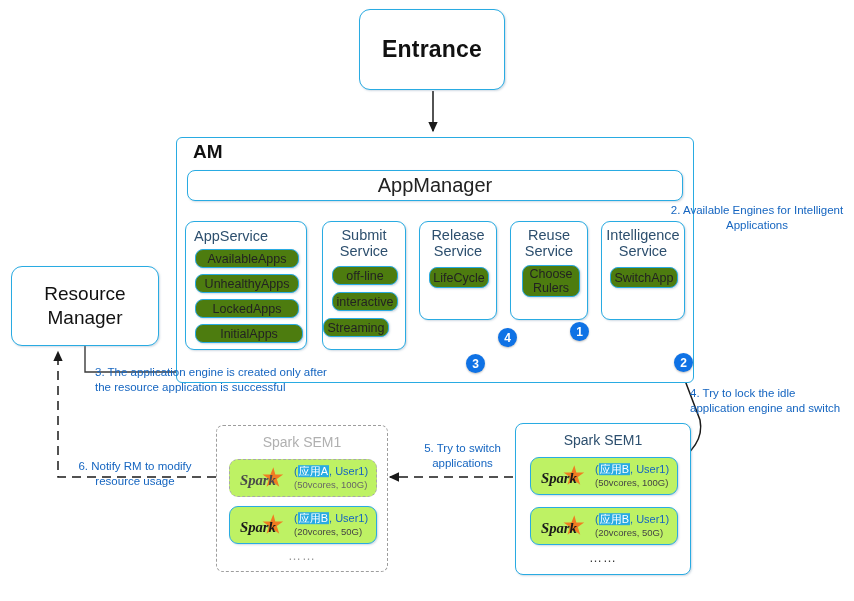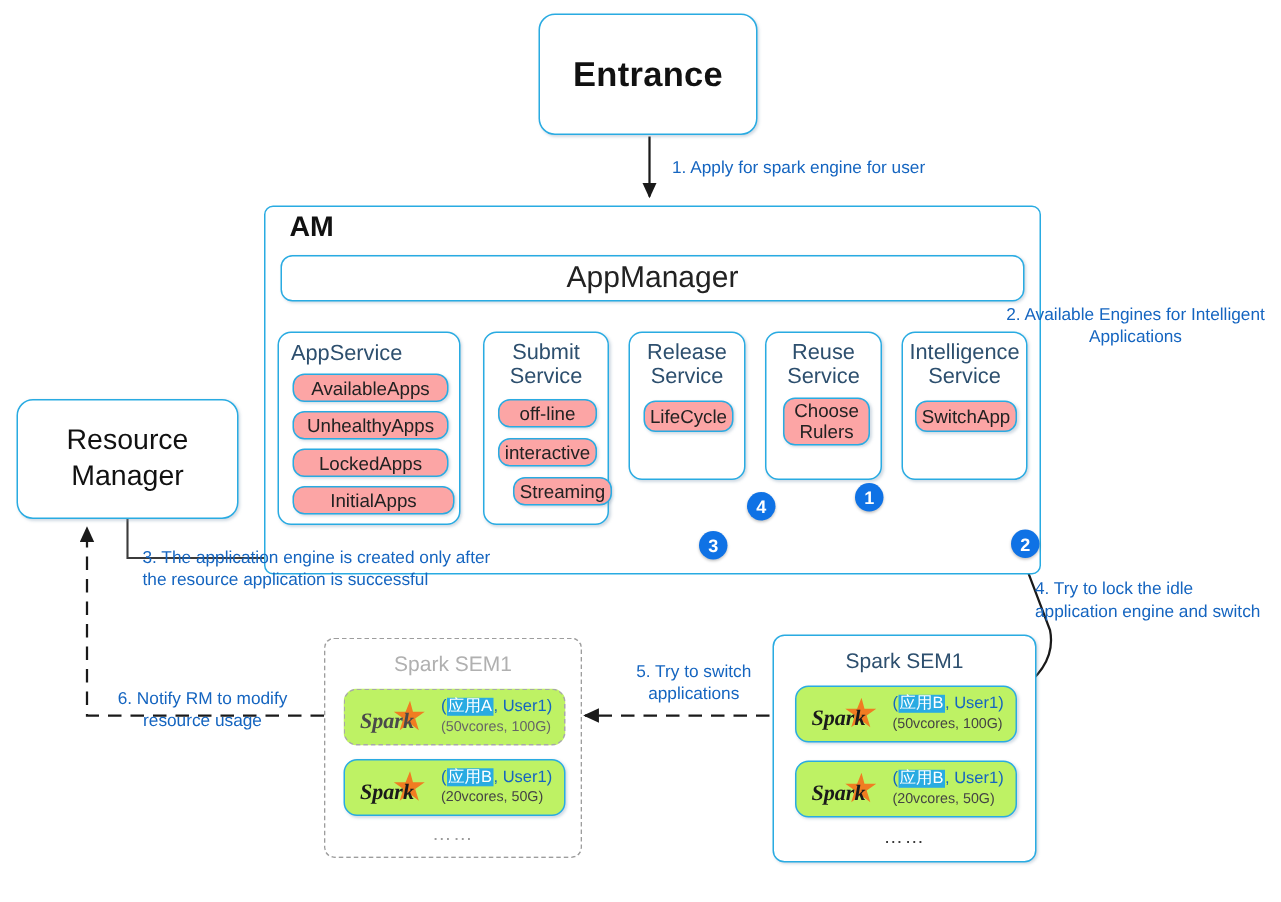--- a/index.html
+++ b/index.html
@@ -42,21 +42,21 @@
   #appmanager{left:187px;top:170px;width:496px;height:31px;border-radius:8px;}
   #appmanager .lbl{position:absolute;inset:0;display:flex;align-items:center;justify-content:center;
     font-size:20px;color:#222222;}
 
   
   .svc{position:absolute;box-sizing:border-box;border:1.6px solid #29abe2;border-radius:9px;
        background:#fff;box-shadow:1px 1px 2px rgba(120,150,175,.35);}
   .svc-title{position:absolute;left:0;right:0;text-align:center;font-size:14.5px;color:#2d4f6e;line-height:1.12;}
   .svc-title.left{text-align:left;left:8px;}
   .pill{
-    position:absolute;box-sizing:border-box;border:1.5px solid #29abe2;border-radius:8px;background:#fca5a5;
+    position:absolute;box-sizing:border-box;border:1.5px solid #29abe2;border-radius:8px;background:#4d7c0f;
     display:flex;align-items:center;justify-content:center;text-align:center;
     font-size:12.5px;color:#222222;line-height:1.12;
     box-shadow:1px 1px 2px rgba(120,150,175,.35);
   }
 
   #svc-app{left:185px;top:221px;width:122px;height:129px;}
   #svc-submit{left:322px;top:221px;width:84px;height:129px;}
   #svc-release{left:419px;top:221px;width:78px;height:99px;}
   #svc-reuse{left:510px;top:221px;width:78px;height:99px;}
   #svc-intel{left:601px;top:221px;width:84px;height:99px;}
@@ -138,21 +138,20 @@
 
     <path d="M513,477 L390,477" stroke="#1a1a1a" stroke-width="1.5" fill="none" stroke-dasharray="9,6" marker-end="url(#ah)"></path>
 
     <path d="M216,477 L58,477 L58,352" stroke="#1a1a1a" stroke-width="1.5" fill="none" stroke-dasharray="9,6" marker-end="url(#ah)"></path>
   </svg>
 
   <div class="box" id="entrance">
     <div class="lbl">Entrance</div>
   </div>
 
-  <div class="anno" id="anno1">1. Apply for spark engine for user</div>
 
   <div class="box" id="resmgr">
     <div class="lbl">
       <span>Resource</span>
       <span>Manager</span>
     </div>
   </div>
 
   <div class="box plain" id="am"></div>
   <div id="am-title">AM</div>
@@ -169,21 +168,21 @@
     <div class="pill" style="left:9px;top:102px;width:108px;height:19px;">InitialApps</div>
   </div>
 
   <div class="svc" id="svc-submit">
     <div class="svc-title" style="top:5px;">
       <div>Submit</div>
       <div>Service</div>
     </div>
     <div class="pill" style="left:9px;top:44px;width:66px;height:19px;">off-line</div>
     <div class="pill" style="left:9px;top:70px;width:66px;height:19px;">interactive</div>
-    <div class="pill" style="left:19px;top:96px;width:66px;height:19px;">Streaming</div>
+    <div class="pill" style="left:0;top:96px;width:66px;height:19px;">Streaming</div>
   </div>
 
   <div class="svc" id="svc-release">
     <div class="svc-title" style="top:5px;">
       <div>Release</div>
       <div>Service</div>
     </div>
     <div class="pill" style="left:9px;top:45px;width:60px;height:21px;">LifeCycle</div>
   </div>
 

